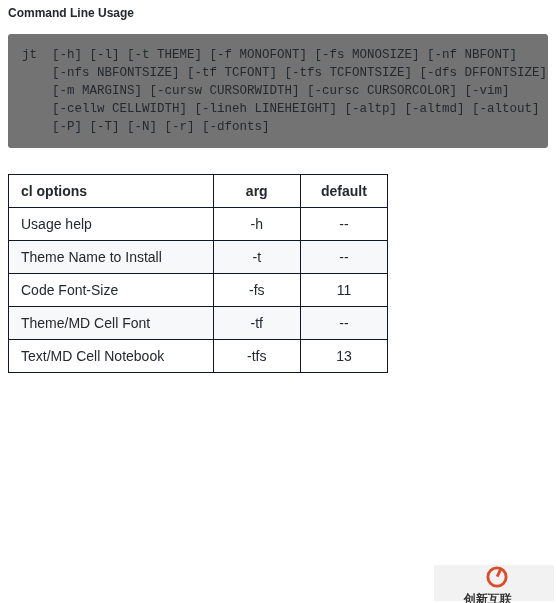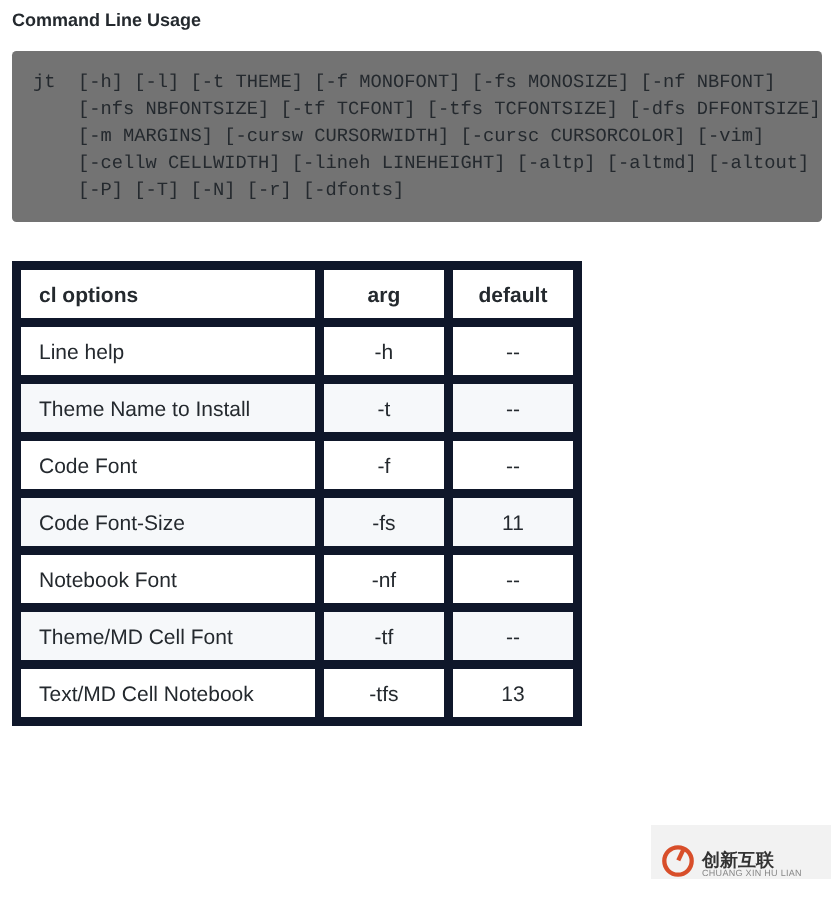--- a/index.html
+++ b/index.html
@@ -38,21 +38,21 @@
     font-weight: 600;
     margin: 0 0 10px 0;
     color: #24292e;
   }
   table {
     border-collapse: collapse;
     width: 380px;
     font-size: 14px;
   }
   th, td {
-    border: 6px solid #0f172a;
+    border: 1px solid #0f172a;
     padding: 8px 12px;
   }
   th {
     text-align: left;
     font-weight: 600;
     background: #fff;
     color: #24292e;
   }
   th:nth-child(2), th:nth-child(3),
   td:nth-child(2), td:nth-child(3) {
@@ -61,30 +61,31 @@
   tbody tr:nth-child(even) td {
     background: #f6f8fa;
   }
   td:first-child { width: 54%; }
   td:nth-child(2) { width: 23%; }
   td:nth-child(3) { width: 23%; }
 
   .logo-box {
     position: fixed;
     right: 2px;
-    bottom: 17px;
+    bottom: 2px;
     width: 120px;
     height: 36px;
     background: #f2f2f2;
     display: flex;
-    align-items: flex-end;
+    align-items: center;
     gap: 4px;
     padding-left: 6px;
     box-sizing: border-box;
     font-size: 10px;
+    flex-direction: column;
   }
   .logo-mark {
     width: 24px;
     height: 24px;
     position: relative;
   }
   .logo-mark svg { width: 100%; height: 100%; }
   .logo-text { display:flex; flex-direction: column; line-height:1.05; }
   .logo-text .cn { font-size: 12px; font-weight: 600; color:#333; }
   .logo-text .en { font-size: 6px; color:#888; letter-spacing: 0.2px;}
@@ -105,43 +106,33 @@
   <table>
     <thead>
       <tr>
         <th>cl options</th>
         <th>arg</th>
         <th>default</th>
       </tr>
     </thead>
     <tbody id="tbody">
         <tr>
-          <td>Line help</td>
+          <td>Usage help</td>
           <td>-h</td>
           <td>--</td>
         </tr>
         <tr>
           <td>Theme Name to Install</td>
           <td>-t</td>
           <td>--</td>
         </tr>
         <tr>
-          <td>Code Font</td>
-          <td>-f</td>
-          <td>--</td>
-        </tr>
-        <tr>
           <td>Code Font-Size</td>
           <td>-fs</td>
           <td>11</td>
-        </tr>
-        <tr>
-          <td>Notebook Font</td>
-          <td>-nf</td>
-          <td>--</td>
         </tr>
         <tr>
           <td>Theme/MD Cell Font</td>
           <td>-tf</td>
           <td>--</td>
         </tr>
         <tr>
           <td>Text/MD Cell Notebook</td>
           <td>-tfs</td>
           <td>13</td>

